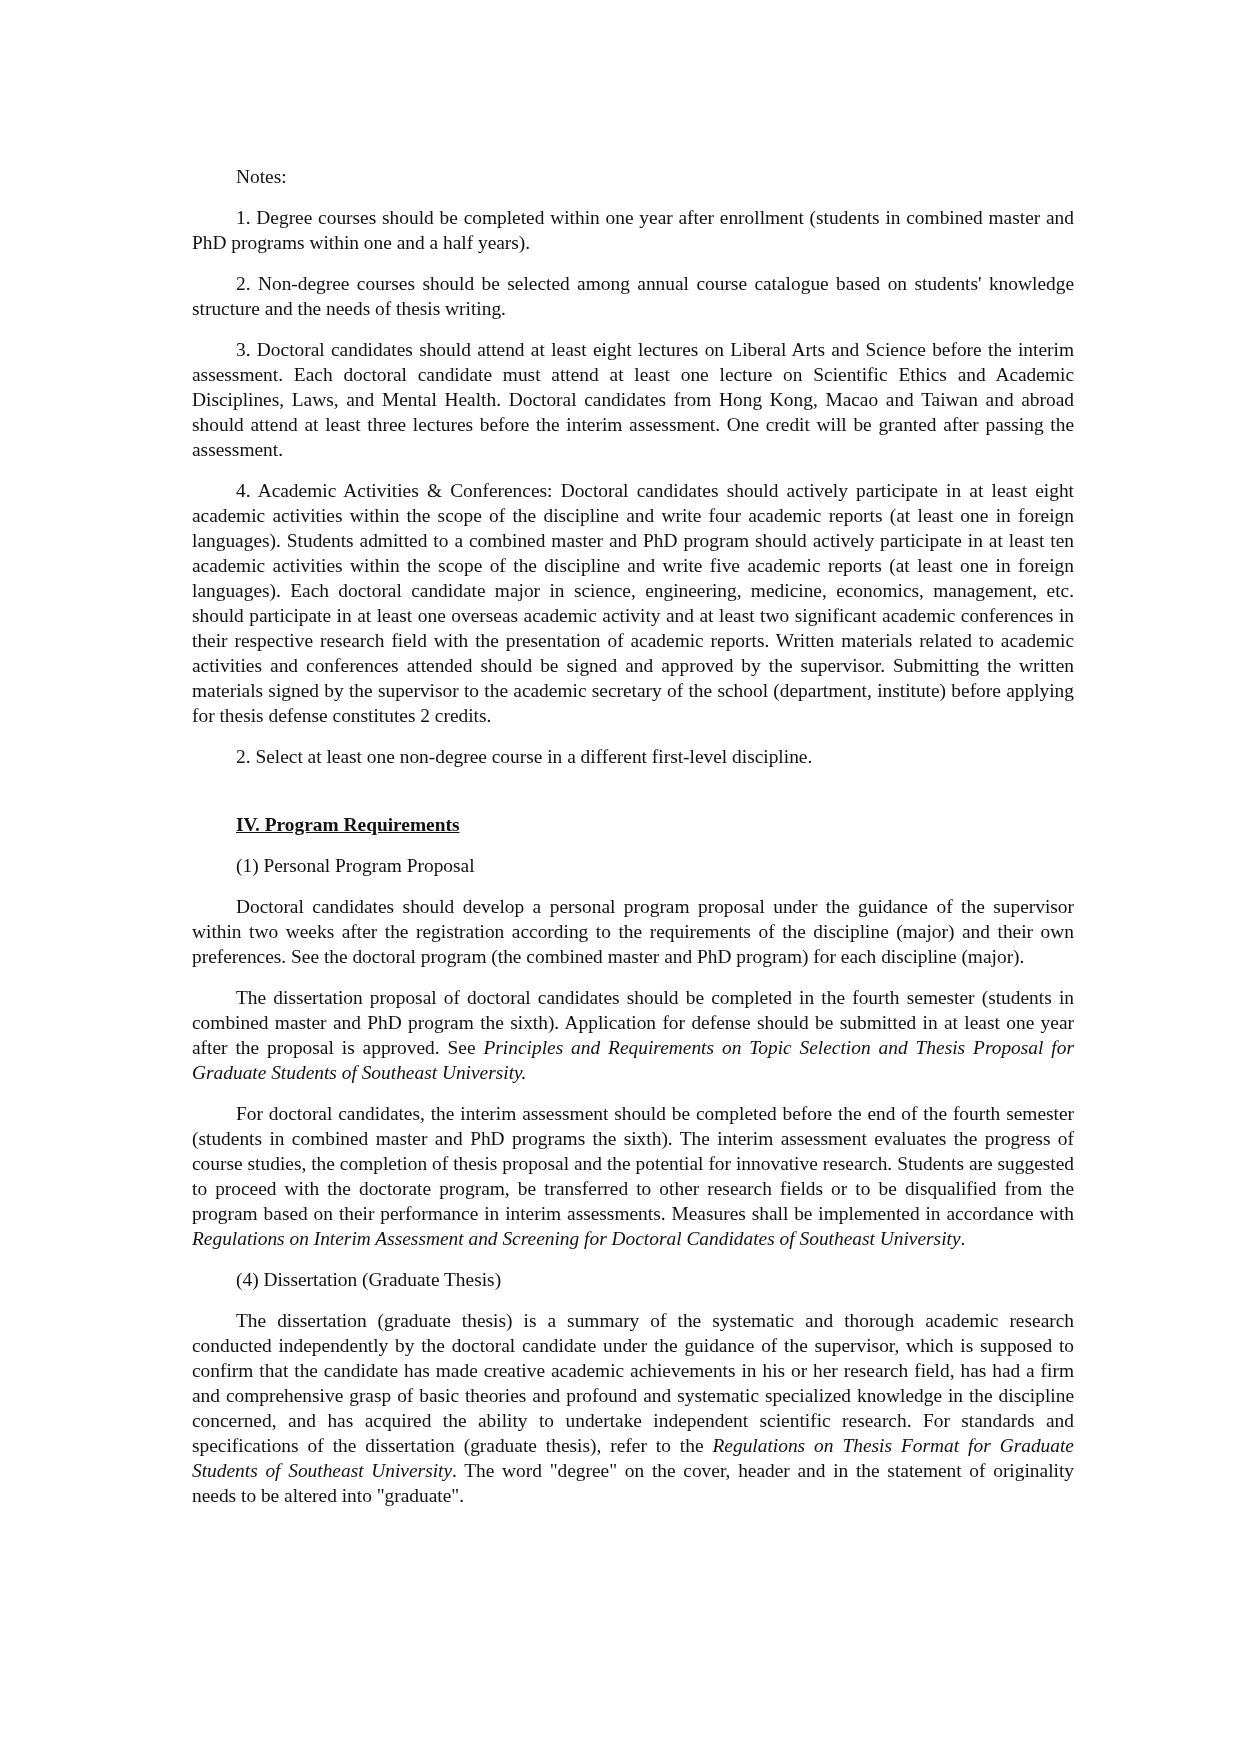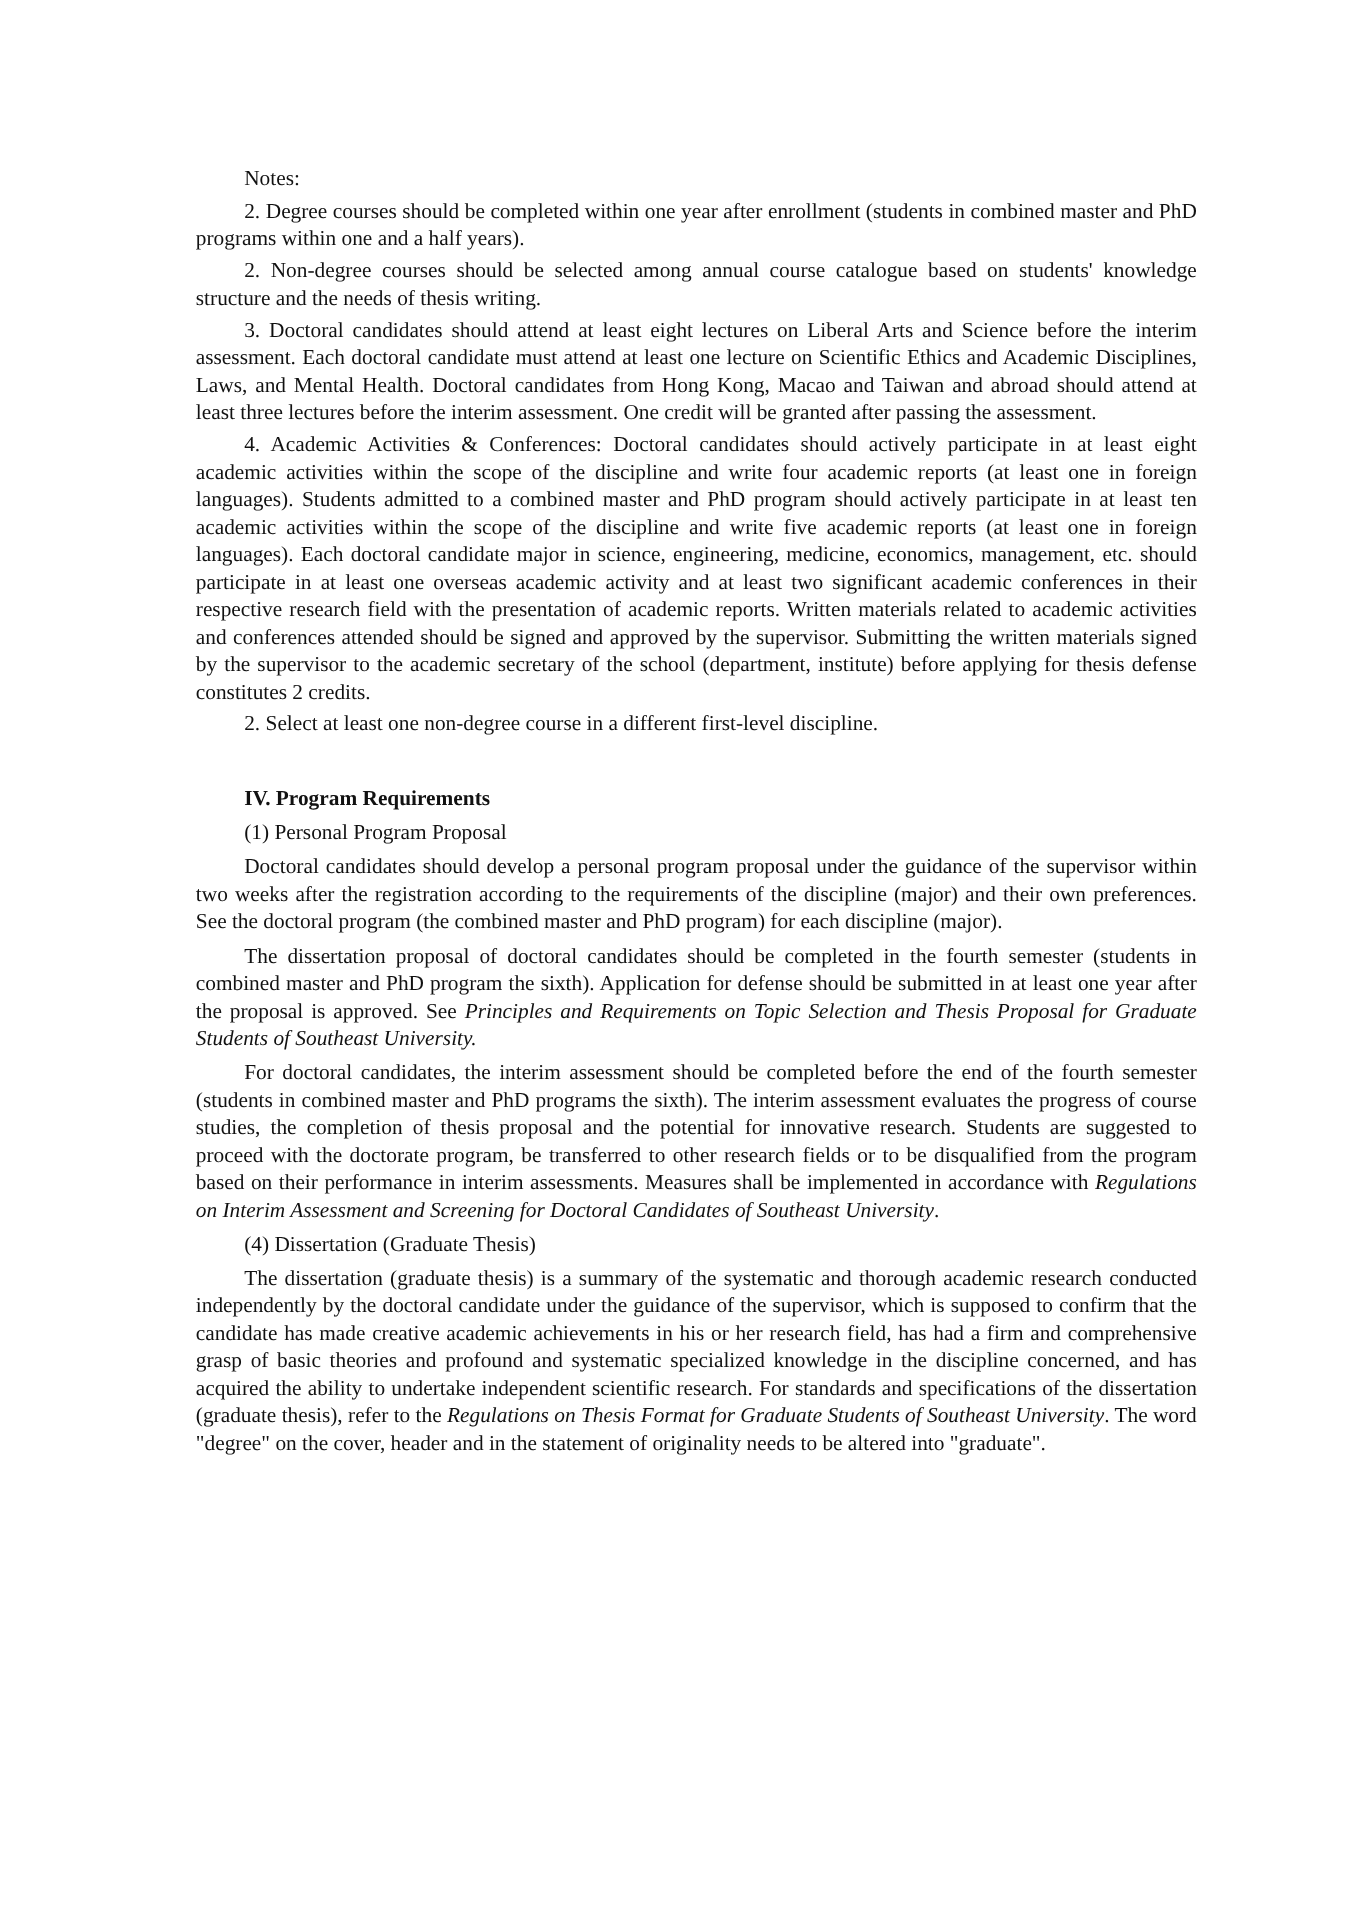--- a/index.html
+++ b/index.html
@@ -15,44 +15,45 @@
       color: #111111;
       font-family: "Liberation Serif", serif;
     }
     .page {
       position: absolute;
       left: 176px;
       top: 148px;
       width: 914px;
     }
     p {
-      margin: 2px;
+      margin: 16px;
       font-size: 19.4px;
       line-height: 25px;
       text-align: justify;
     }
     .indent { text-indent: 44px; }
     .gap-s { margin-top: 4px; }
     .notes-label { margin-bottom: 5px; }
     .section-heading {
       font-weight: bold;
       margin-top: 43px;
+      text-decoration: underline;
     }
     .subheading { margin-top: 6px; }
     .para { margin-top: 6px; }
     em { font-style: italic; }
   </style>
 </head>
 <body>
 
 <div class="page">
 
   <p class="indent notes-label">Notes:</p>
 
-  <p class="indent">2. Degree courses should be completed within one year after enrollment (students in combined master and PhD programs within one and a half years).</p>
+  <p class="indent">1. Degree courses should be completed within one year after enrollment (students in combined master and PhD programs within one and a half years).</p>
   <p class="indent gap-s">2. Non-degree courses should be selected among annual course catalogue based on students' knowledge structure and the needs of thesis writing.</p>
   <p class="indent gap-s">3. Doctoral candidates should attend at least eight lectures on Liberal Arts and Science before the interim assessment. Each doctoral candidate must attend at least one lecture on Scientific Ethics and Academic Disciplines, Laws, and Mental Health. Doctoral candidates from Hong Kong, Macao and Taiwan and abroad should attend at least three lectures before the interim assessment. One credit will be granted after passing the assessment.</p>
   <p class="indent gap-s">4. Academic Activities &amp; Conferences: Doctoral candidates should actively participate in at least eight academic activities within the scope of the discipline and write four academic reports (at least one in foreign languages). Students admitted to a combined master and PhD program should actively participate in at least ten academic activities within the scope of the discipline and write five academic reports (at least one in foreign languages). Each doctoral candidate major in science, engineering, medicine, economics, management, etc. should participate in at least one overseas academic activity and at least two significant academic conferences in their respective research field with the presentation of academic reports. Written materials related to academic activities and conferences attended should be signed and approved by the supervisor. Submitting the written materials signed by the supervisor to the academic secretary of the school (department, institute) before applying for thesis defense constitutes 2 credits.</p>
   <p class="indent gap-s">2. Select at least one non-degree course in a different first-level discipline.</p>
 
   <p class="indent section-heading">IV. Program Requirements</p>
 
   <p class="indent subheading">(1) Personal Program Proposal</p>
   <p class="indent para">Doctoral candidates should develop a personal program proposal under the guidance of the supervisor within two weeks after the registration according to the requirements of the discipline (major) and their own preferences. See the doctoral program (the combined master and PhD program) for each discipline (major).</p>
 

